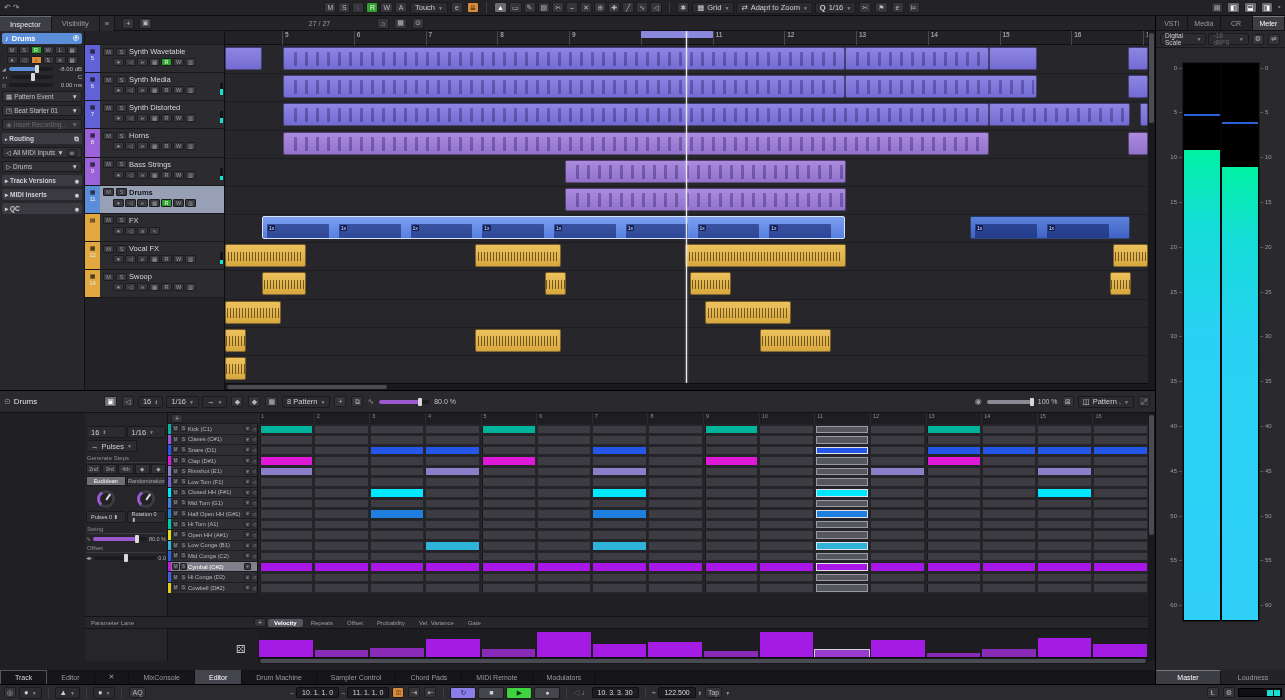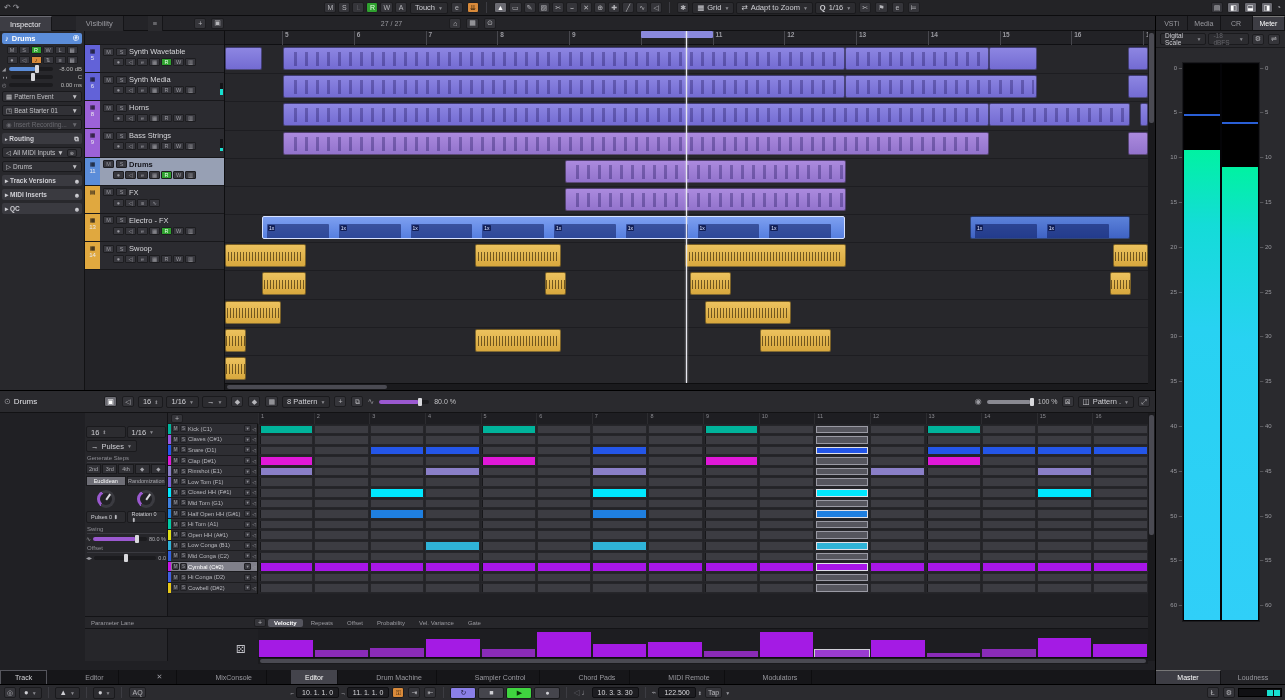--- a/index.html
+++ b/index.html
@@ -1,18 +1,18 @@
 <!DOCTYPE html>
 <html><head>
 <meta charset="utf-8">
 <style>
   *{margin:0;padding:0;box-sizing:border-box;font-family:"Liberation Sans",sans-serif;}
   html,body{background:#000;}
   #app{position:relative;width:1285px;height:700px;background:#1c1c1f;color:#c8c8cc;overflow:hidden;font-size:8px;}
-  .abs{position:absolute;gap:24px;}
+  .abs{position:absolute;}
   .flex{display:flex;align-items:center;}
   .ibox{display:inline-flex;align-items:center;justify-content:center;background:#35353a;border:1px solid #1d1d20;border-radius:2px;color:#b6b6ba;height:11px;min-width:12px;padding:0 2px;font-size:7px;margin:0 1px;}
   .ibox.on-green{background:#2fa12f;color:#eaffea;}
   .ibox.on-orange{background:#d98a3a;color:#2a1a05;}
   .ibox.sel{background:#6b6b72;color:#fff;}
   .ibox.dim{color:#55555a;}
   .dd{display:inline-flex;align-items:center;background:#2c2c30;border:1px solid #1a1a1d;border-radius:2px;height:12px;padding:0 4px;font-size:7.5px;color:#cfcfd4;gap:3px;}
   .dd .car{font-size:5px;color:#8a8a90;}
   .sep{width:1px;height:11px;background:#3c3c42;margin:0 4px;}
   
@@ -321,62 +321,87 @@
             <div class="mini">R</div>
             <div class="mini">W</div>
             <div class="mini">▥</div>
           </div>
         </div>
         <div class="trkmeter">
           <div class="f" style="height: 50%;"></div>
         </div>
       </div>
       <div class="trk" style="height: 28.1667px;">
-        <div class="strip" style="background: rgb(156, 98, 216);">
+        <div class="strip" style="background: rgb(98, 98, 216);">
           <div>▦</div>
-          <div style="color: rgb(232, 232, 238);">8</div>
+          <div style="color: rgb(232, 232, 238);">7</div>
         </div>
         <div class="body">
           <div class="l1">
             <div class="mini">M</div>
             <div class="mini">S</div>
-            <div class="nm">Horns</div>
+            <div class="nm">Synth Distorted</div>
           </div>
           <div class="l2">
             <div class="mini">●</div>
             <div class="mini">◁</div>
             <div class="mini">e</div>
             <div class="mini">▦</div>
             <div class="mini">R</div>
             <div class="mini">W</div>
             <div class="mini">▥</div>
           </div>
         </div>
+        <div class="trkmeter">
+          <div class="f" style="height: 42%;"></div>
+        </div>
       </div>
       <div class="trk" style="height: 28.1667px;">
         <div class="strip" style="background: rgb(156, 98, 216);">
           <div>▦</div>
-          <div style="color: rgb(232, 232, 238);">9</div>
+          <div style="color: rgb(232, 232, 238);">8</div>
         </div>
         <div class="body">
           <div class="l1">
             <div class="mini">M</div>
             <div class="mini">S</div>
-            <div class="nm">Bass Strings</div>
+            <div class="nm">Horns</div>
           </div>
           <div class="l2">
             <div class="mini">●</div>
             <div class="mini">◁</div>
             <div class="mini">e</div>
             <div class="mini">▦</div>
             <div class="mini">R</div>
             <div class="mini">W</div>
             <div class="mini">▥</div>
           </div>
         </div>
+      </div>
+      <div class="trk" style="height: 28.1667px;">
+        <div class="strip" style="background: rgb(156, 98, 216);">
+          <div>▦</div>
+          <div style="color: rgb(232, 232, 238);">9</div>
+        </div>
+        <div class="body">
+          <div class="l1">
+            <div class="mini">M</div>
+            <div class="mini">S</div>
+            <div class="nm">Bass Strings</div>
+          </div>
+          <div class="l2">
+            <div class="mini">●</div>
+            <div class="mini">◁</div>
+            <div class="mini">e</div>
+            <div class="mini">▦</div>
+            <div class="mini">R</div>
+            <div class="mini">W</div>
+            <div class="mini">▥</div>
+          </div>
+        </div>
         <div class="trkmeter">
           <div class="f" style="height: 30%;"></div>
         </div>
       </div>
       <div class="trk trk selected" style="height: 28.1667px;">
         <div class="strip" style="background: rgb(91, 141, 217);">
           <div>▦</div>
           <div style="color: rgb(232, 232, 238);">11</div>
         </div>
         <div class="body">
@@ -410,37 +435,40 @@
             <div class="mini">●</div>
             <div class="mini">◁</div>
             <div class="mini">≡</div>
             <div class="mini">∿</div>
           </div>
         </div>
       </div>
       <div class="trk" style="height: 28.1667px;">
         <div class="strip" style="background: rgb(224, 168, 63);">
           <div>▦</div>
-          <div style="color: rgb(232, 232, 238);">13</div>
+          <div style="color: rgb(232, 232, 238);">12</div>
         </div>
         <div class="body">
           <div class="l1">
             <div class="mini">M</div>
             <div class="mini">S</div>
-            <div class="nm">Electro - FX</div>
+            <div class="nm">Vocal FX</div>
           </div>
           <div class="l2">
             <div class="mini">●</div>
             <div class="mini">◁</div>
             <div class="mini">e</div>
             <div class="mini">▦</div>
-            <div class="mini rg">R</div>
+            <div class="mini">R</div>
             <div class="mini">W</div>
             <div class="mini">▥</div>
           </div>
+        </div>
+        <div class="trkmeter">
+          <div class="f" style="height: 35%;"></div>
         </div>
       </div>
       <div class="trk" style="height: 28.1667px;">
         <div class="strip" style="background: rgb(224, 168, 63);">
           <div>▦</div>
           <div style="color: rgb(232, 232, 238);">14</div>
         </div>
         <div class="body">
           <div class="l1">
             <div class="mini">M</div>

